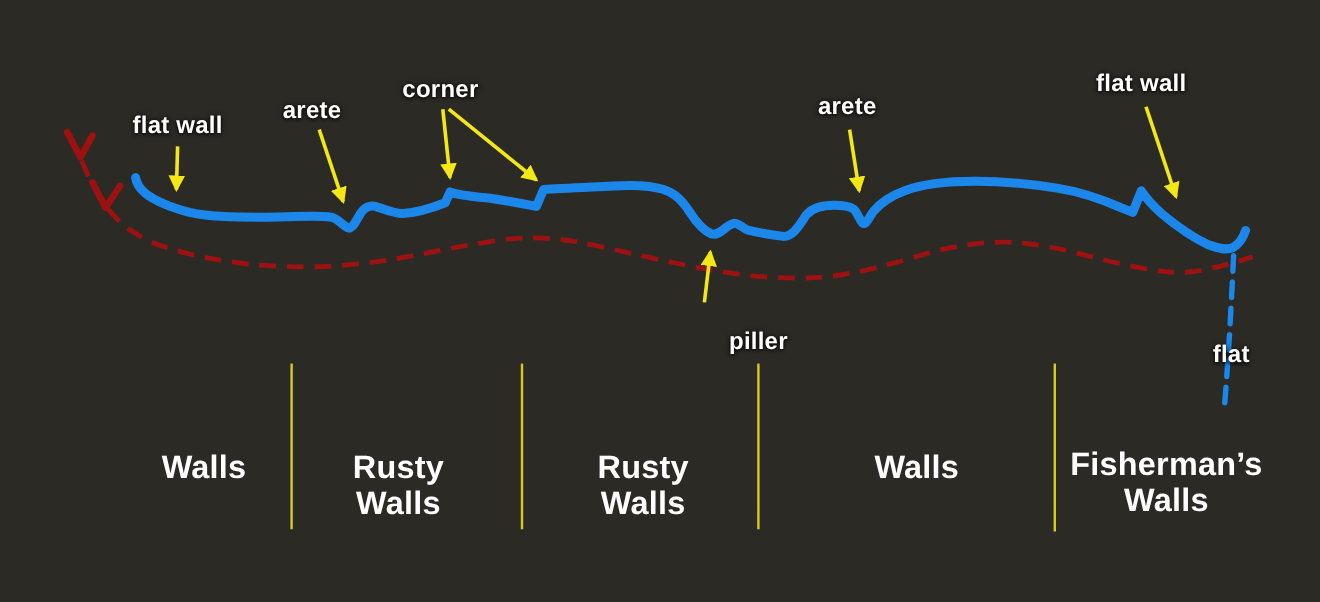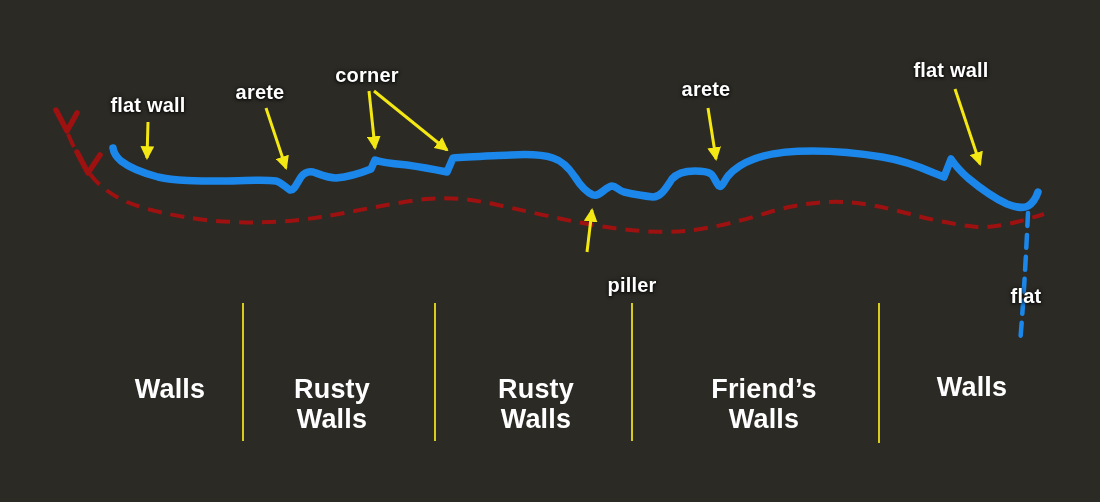--- a/index.html
+++ b/index.html
@@ -137,20 +137,20 @@
   </div>
   <div class="sector-label" style="left:332px; top:374px;">
     <div>Rusty</div>
     <div>Walls</div>
   </div>
   <div class="sector-label" style="left:536px; top:374px;">
     <div>Rusty</div>
     <div>Walls</div>
   </div>
   <div class="sector-label" style="left:764px; top:374px;">
-    <div>Friend’s</div>
     <div>Walls</div>
   </div>
   <div class="sector-label" style="left:972px; top:372px;">
+    <div>Fisherman’s</div>
     <div>Walls</div>
   </div>
 
 </div>
 
 </body></html>

